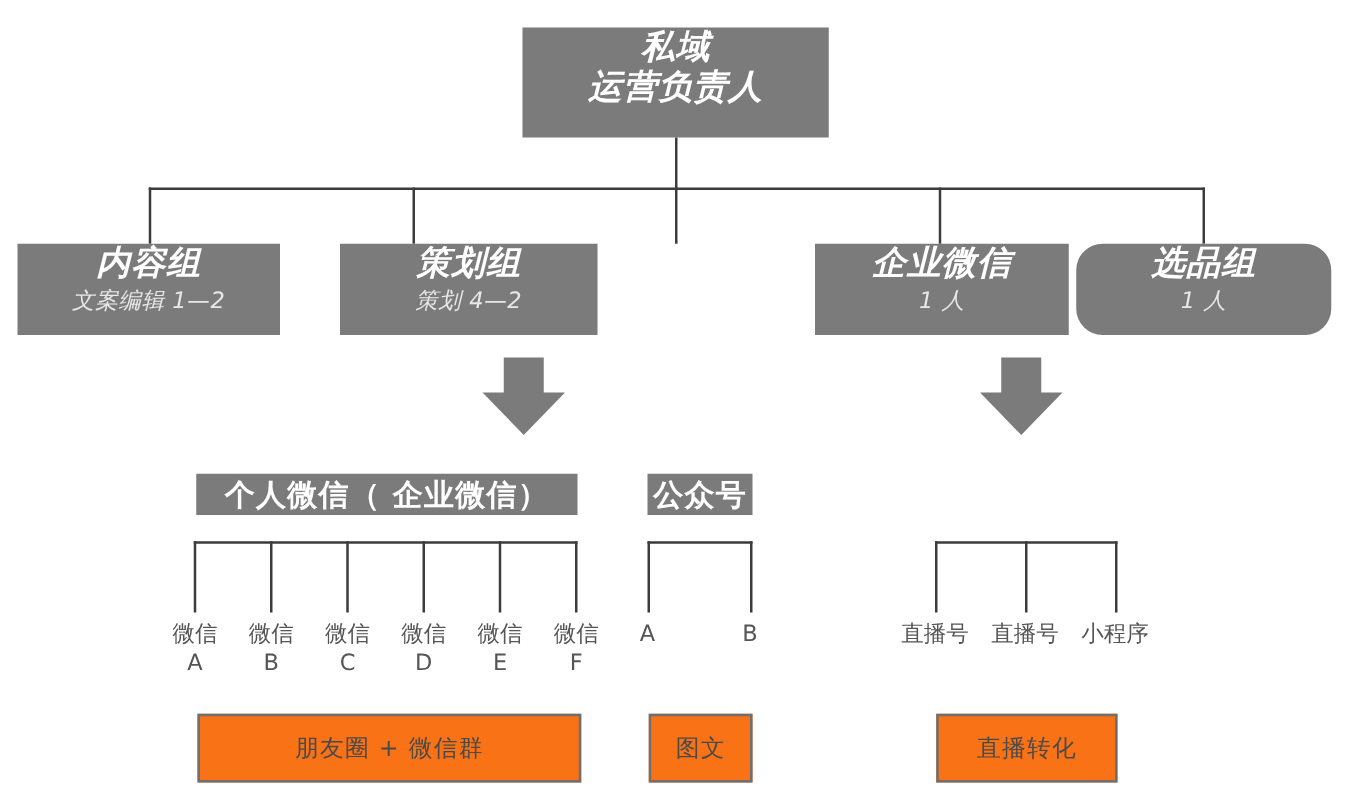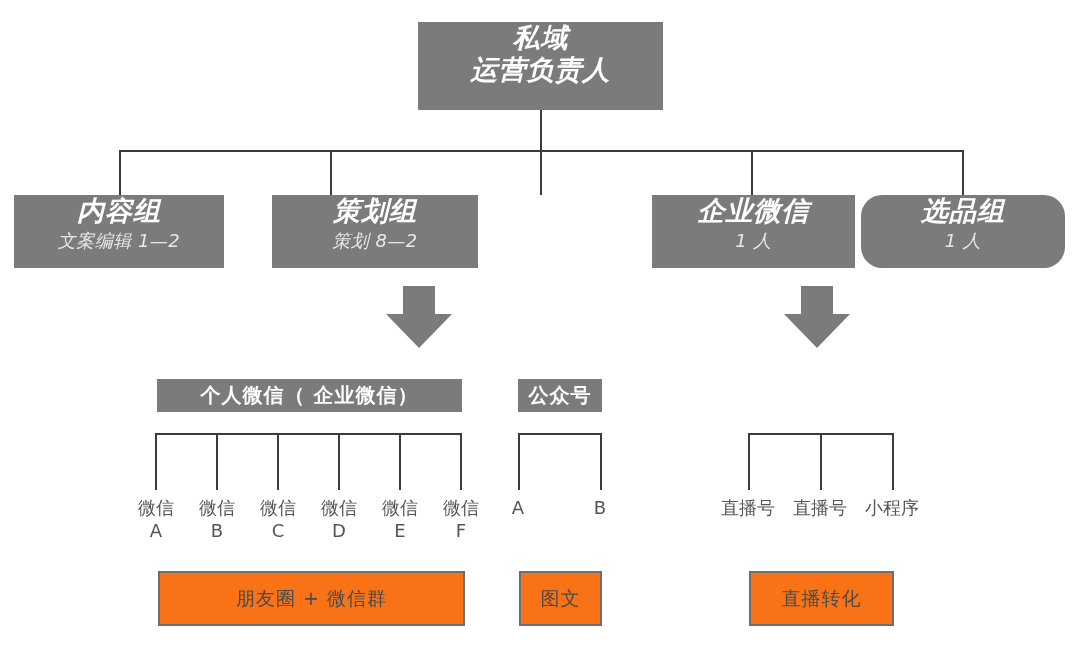--- a/index.html
+++ b/index.html
@@ -46,21 +46,21 @@
   }
 
   .tagbox {
     position: absolute;
     background: #7b7b7b;
     display: flex;
     align-items: center;
     justify-content: center;
     box-sizing: border-box;
     color: #ffffff;
-    font-size: 20px;
+    font-size: 24px;
     font-weight: bold;
     letter-spacing: 1px;
     white-space: nowrap;
   }
 
   .obox {
     position: absolute;
     background: #f97316;
     border: 2px solid #6f6f6f;
     display: flex;
@@ -144,21 +144,21 @@
   <div class="vline" style="left:751px; top:150px; height:45px;"></div>
   <div class="vline" style="left:962px; top:150px; height:45px;"></div>
 
   <div class="gbox" style="left:14px; top:195px; width:210px; height:73px;">
     <div class="t1">内容组</div>
     <div class="t2">文案编辑 1—2</div>
   </div>
 
   <div class="gbox" style="left:228px; top:195px; width:206px; height:73px;margin-left:44px;">
     <div class="t1">策划组</div>
-    <div class="t2">策划 8—2</div>
+    <div class="t2">策划 4—2</div>
   </div>
 
 
   <div class="gbox" style="left:652px; top:195px; width:203px; height:73px;">
     <div class="t1">企业微信</div>
     <div class="t2">1 人</div>
   </div>
 
   <div class="gbox" style="left:861px; top:195px; width:204px; height:73px;border-radius:21px;">
     <div class="t1">选品组</div>

